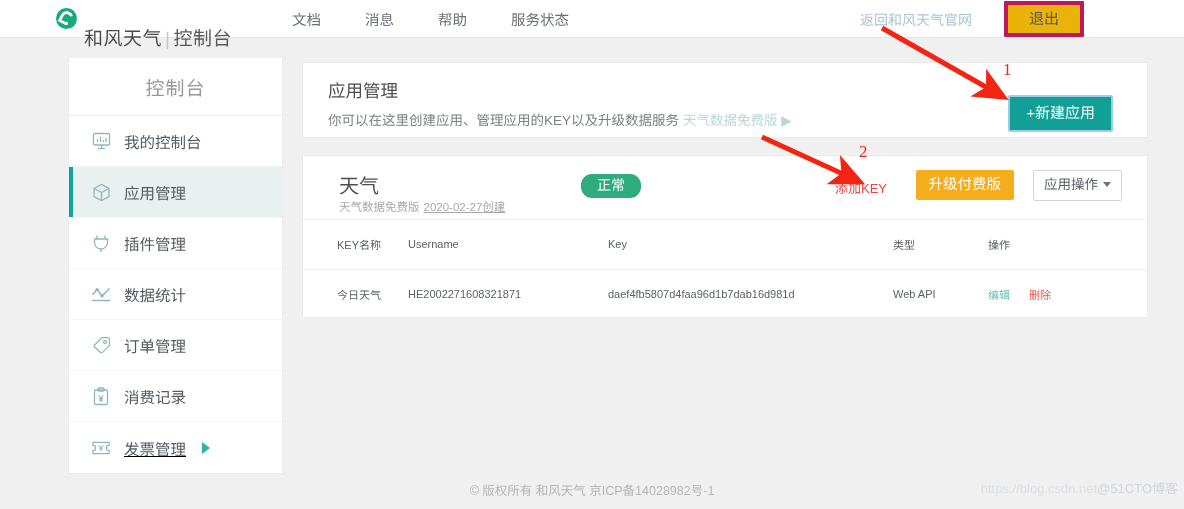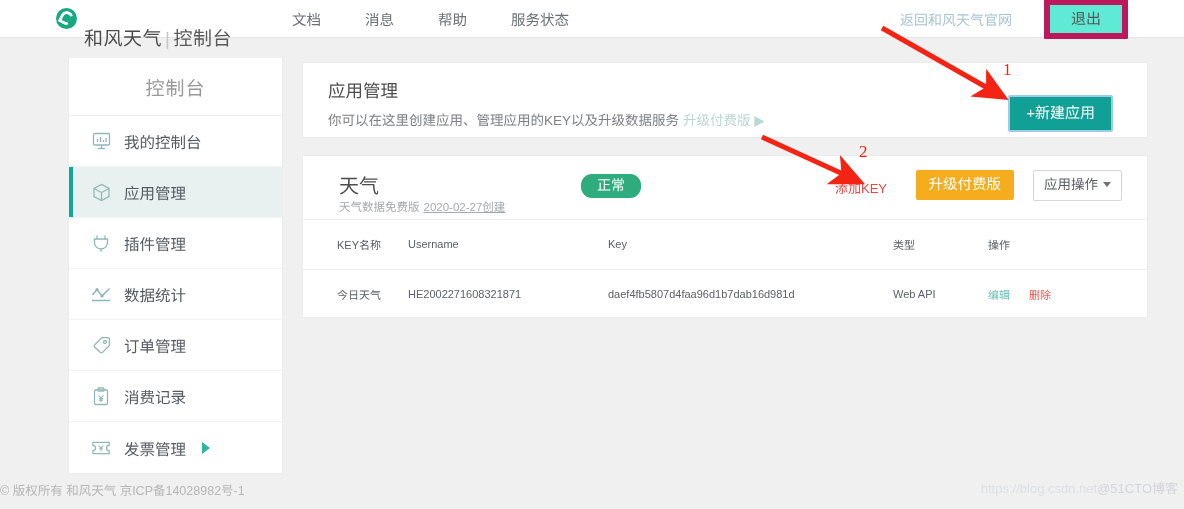--- a/index.html
+++ b/index.html
@@ -43,50 +43,50 @@
 
   .nav { display: flex; align-items: center; margin-left: 60px; }
   .nav-item {
     font-size: 14.5px; color: #6b7177; margin-right: 44px;
     cursor: pointer; white-space: nowrap;
   }
   .nav-item:last-child { margin-right: 0; }
 
   .header-right {
     position: absolute; right: 0; top: 0; height: 38px;
-    display: flex; align-items: center; padding-right: 56px;
+    display: flex; align-items: center; padding-right: 100px;
   }
   .back-link {
     font-size: 14px; color: #a8c4d4; cursor: pointer;
     margin-right: 32px; white-space: nowrap;
   }
   .logout-btn {
-    font-size: 15px; color: #575757; background: #5eead4;
-    border: 6px solid #be185d; border-radius: 1px;
+    font-size: 15px; color: #575757; background: #eab308;
+    border: 4px solid #be185d; border-radius: 1px;
     padding: 6px 21px; cursor: pointer; white-space: nowrap;
     line-height: 1.1;
   }
 
   
   .sidebar {
     position: absolute; left: 68px; top: 58px;
     width: 215px; background: #ffffff;
     border: 1px solid #ececec; border-top: none;
   }
   .sidebar-title {
     height: 58px; display: flex; align-items: center; justify-content: center;
     font-size: 19px; color: #9a9a9a; border-bottom: 1px solid #ededed;
     letter-spacing: 1px;
   }
   .side-item {
     position: relative; height: 51px; display: flex; align-items: center;
     padding-left: 22px; cursor: pointer;
     border-bottom: 1px solid #f4f4f4;
   }
-  .side-item:last-child { border-bottom: none; }
+  .side-item:last-child { border-bottom: none; text-decoration: underline; }
   .side-item.active { background: #e9f1f0; }
   .side-item.active::before {
     content: ""; position: absolute; left: 0; top: 0; bottom: 0;
     width: 4px; background: #0fa59a;
   }
   .side-ico {
     width: 20px; height: 20px; flex: 0 0 20px; margin-right: 13px;
     color: #8fb8b6; display: flex; align-items: center; justify-content: center;
   }
   .side-ico svg { display: block; }
@@ -171,21 +171,21 @@
   .c2 { width: 200px; }
   .c3 { width: 285px; }
   .c4 { width: 95px; }
   .c5 { width: auto; }
   .row-act { color: #6cc0b6; cursor: pointer; }
   .row-act.del { color: #f0544b; margin-left: 19px; }
 
   
   .footer {
     position: absolute; left: 0; right: 0; bottom: 10px;
-    text-align: left; font-size: 12.5px; color: #b6b6b6;
+    text-align: center; font-size: 12.5px; color: #b6b6b6;
   }
   .watermark {
     position: absolute; right: 6px; bottom: 12px;
     font-size: 13px; color: #dcdfe2; white-space: nowrap;
   }
   .watermark .wm2 { color: #d2d6da; }
 
   
   .anno-svg { position: absolute; left: 0; top: 0; width: 1184px; height: 509px; pointer-events: none; }
   .anno-num {
@@ -301,21 +301,21 @@
           <path d="M8 5.5 10.5 8m2.5-2.5L10.5 8v3.4M8.6 8.8h3.8" stroke-width="1.1"></path>
         </svg>
       </span>
       <span class="side-label">发票管理</span>
       <span class="side-caret"></span>
     </div>
   </div>
 
   <div class="card" id="card-header-block">
     <div class="page-title">应用管理</div>
-    <div class="page-desc"><span>你可以在这里创建应用、管理应用的KEY以及升级数据服务</span><span class="howto">升级付费版 ▶</span></div>
+    <div class="page-desc"><span>你可以在这里创建应用、管理应用的KEY以及升级数据服务</span><span class="howto">天气数据免费版 ▶</span></div>
     <button class="new-app-btn">+新建应用</button>
   </div>
 
   <div class="card" id="card-app-block">
     <div class="app-head">
       <span class="app-name">天气</span>
       <span class="status-badge">正常</span>
       <span class="app-meta"><span>天气数据免费版</span><span class="created">2020-02-27创建</span></span>
       <span class="add-key-link">添加KEY</span>
       <button class="upgrade-btn">升级付费版</button>

